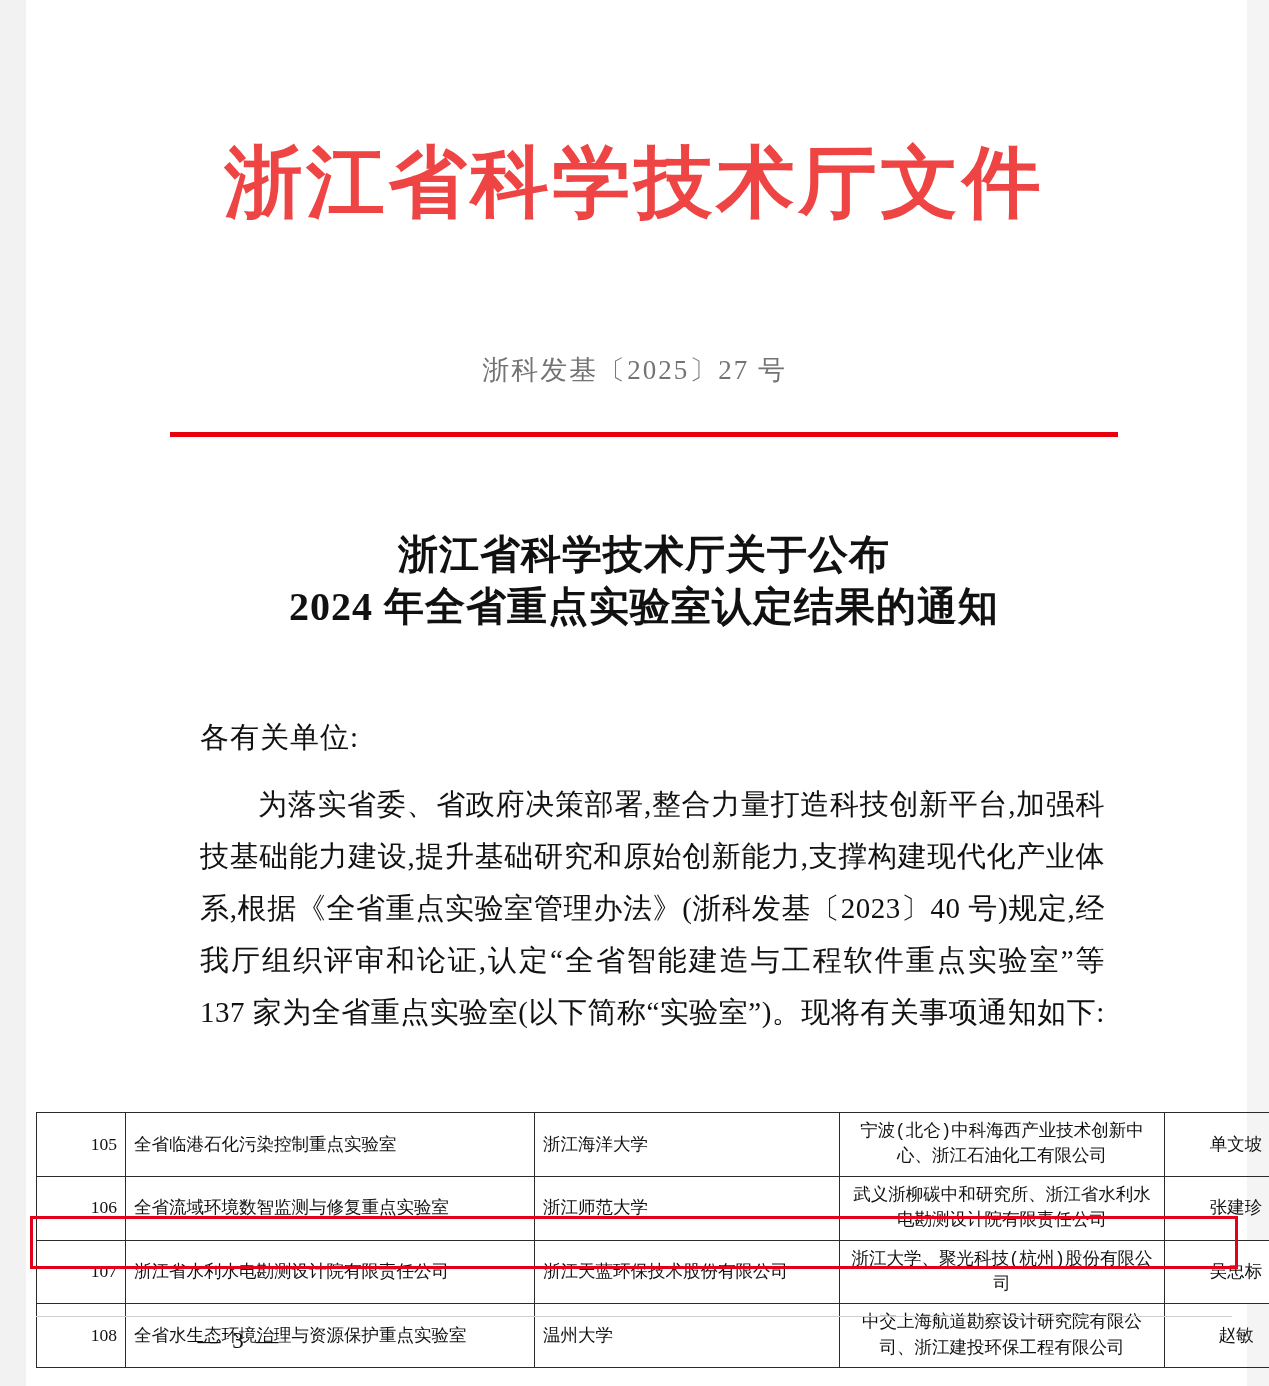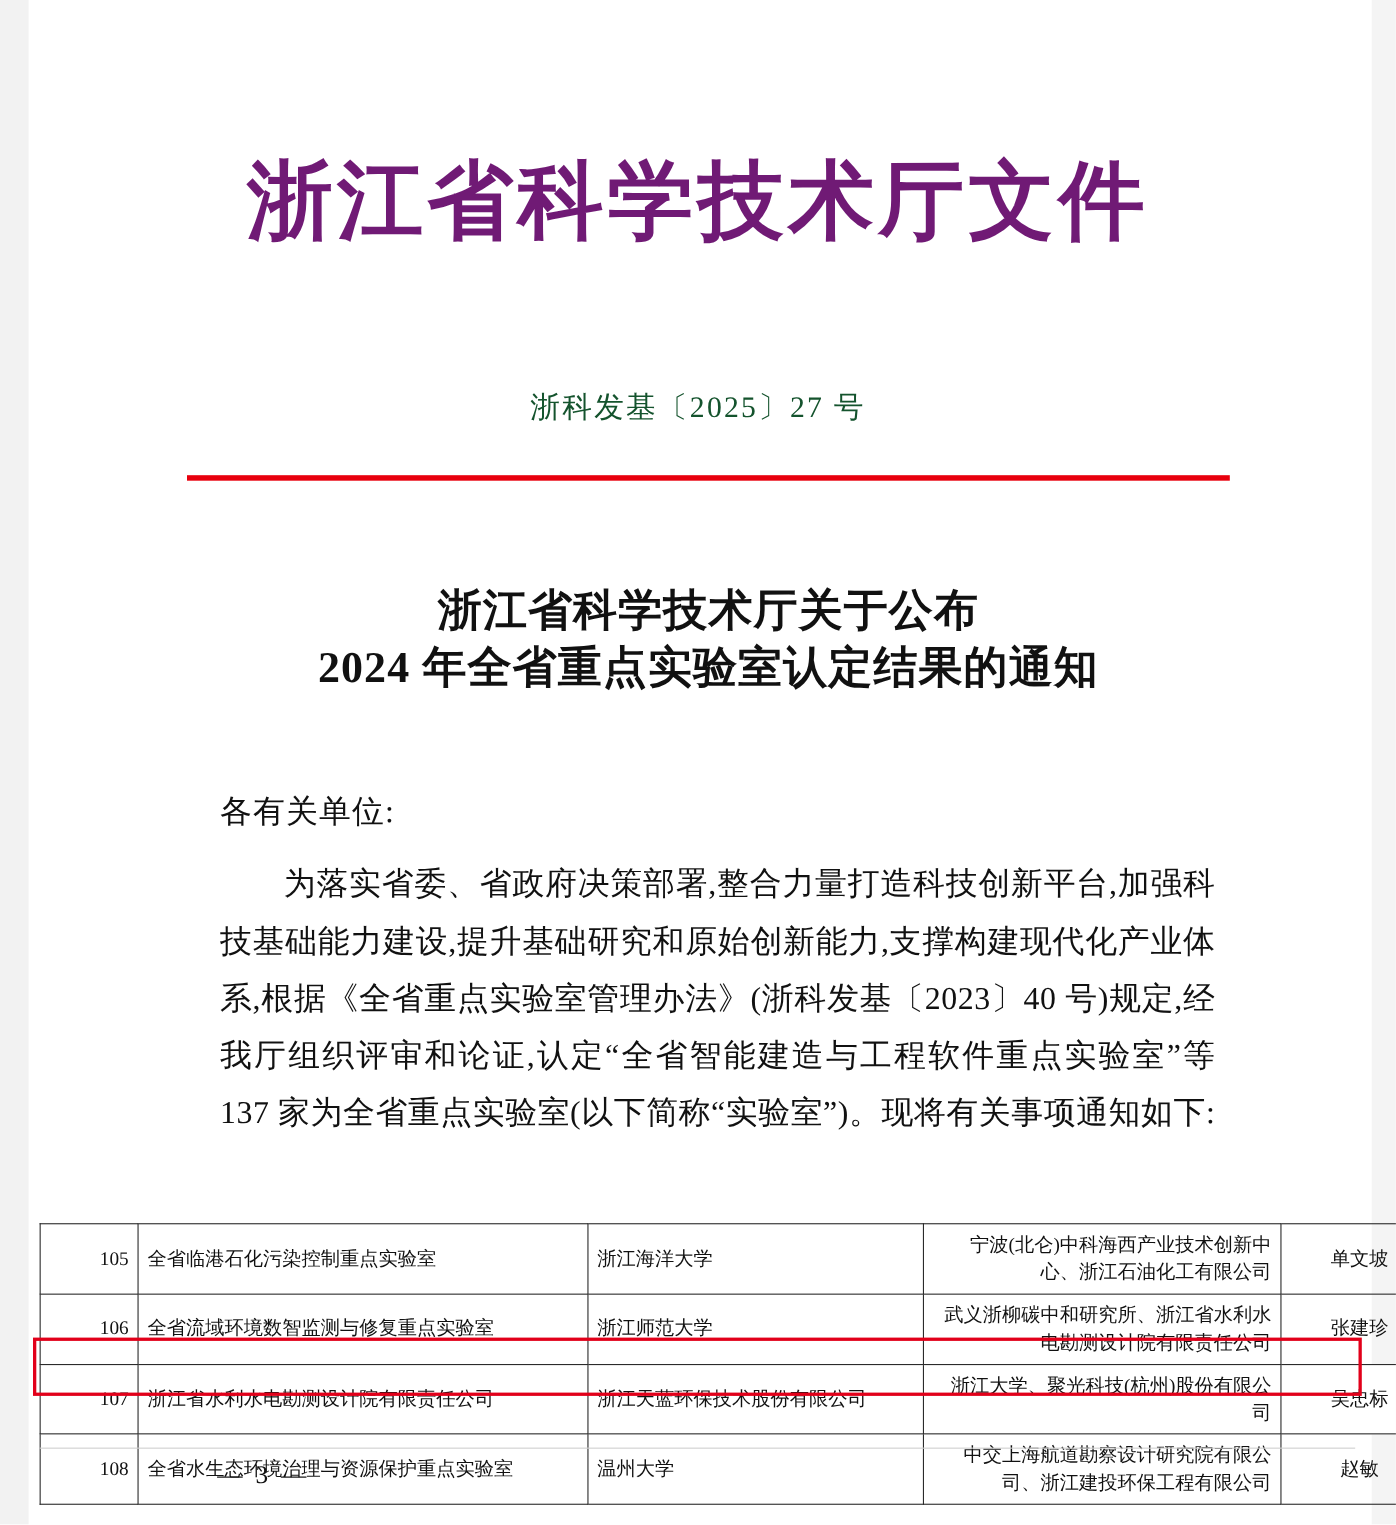--- a/index.html
+++ b/index.html
@@ -37,37 +37,37 @@
     right: 0; top: 0;
     width: 22px; height: 1386px;
     background: #f4f4f4;
   }
 
   .doc-title {
     position: absolute;
     left: 0; right: 0;
     top: 140px;
     text-align: center;
-    color: #701a75;
+    color: #ef4444;
     font-family: "Liberation Serif", "DejaVu Serif", serif;
     font-weight: bold;
     font-size: 78px;
     letter-spacing: 4px;
     line-height: 1.1;
     white-space: nowrap;
   }
 
   .doc-number {
     position: absolute;
     left: 0; right: 0;
     top: 352px;
     text-align: center;
     font-size: 27px;
     letter-spacing: 2px;
-    color: #14532d;
+    color: #737373;
   }
 
   .red-rule {
     position: absolute;
     left: 170px;
     top: 432px;
     width: 948px;
     height: 5px;
     background: #e8000d;
   }
@@ -125,21 +125,21 @@
   }
   table.lab-table td {
     border: 1px solid #2b2b2b;
     padding: 6px 8px;
     vertical-align: middle;
     line-height: 1.45;
   }
   td.col-no    { width: 72px;  text-align: right; }
   td.col-name  { width: 392px; text-align: left; padding-left: 14px; }
   td.col-unit  { width: 288px; text-align: left; padding-left: 14px; margin-top: 40px; }
-  td.col-coop  { width: 308px; text-align: right; padding-left: 12px; }
+  td.col-coop  { width: 308px; text-align: center; padding-left: 12px; font-family: Liberation Mono, monospace; }
   td.col-person{ width: 126px; text-align: center; }
 
   tr.highlight td { background: #ffffff; }
 
   
   .row-highlight {
     position: absolute;
     left: 30px;
     top: 1216px;
     width: 1208px;

